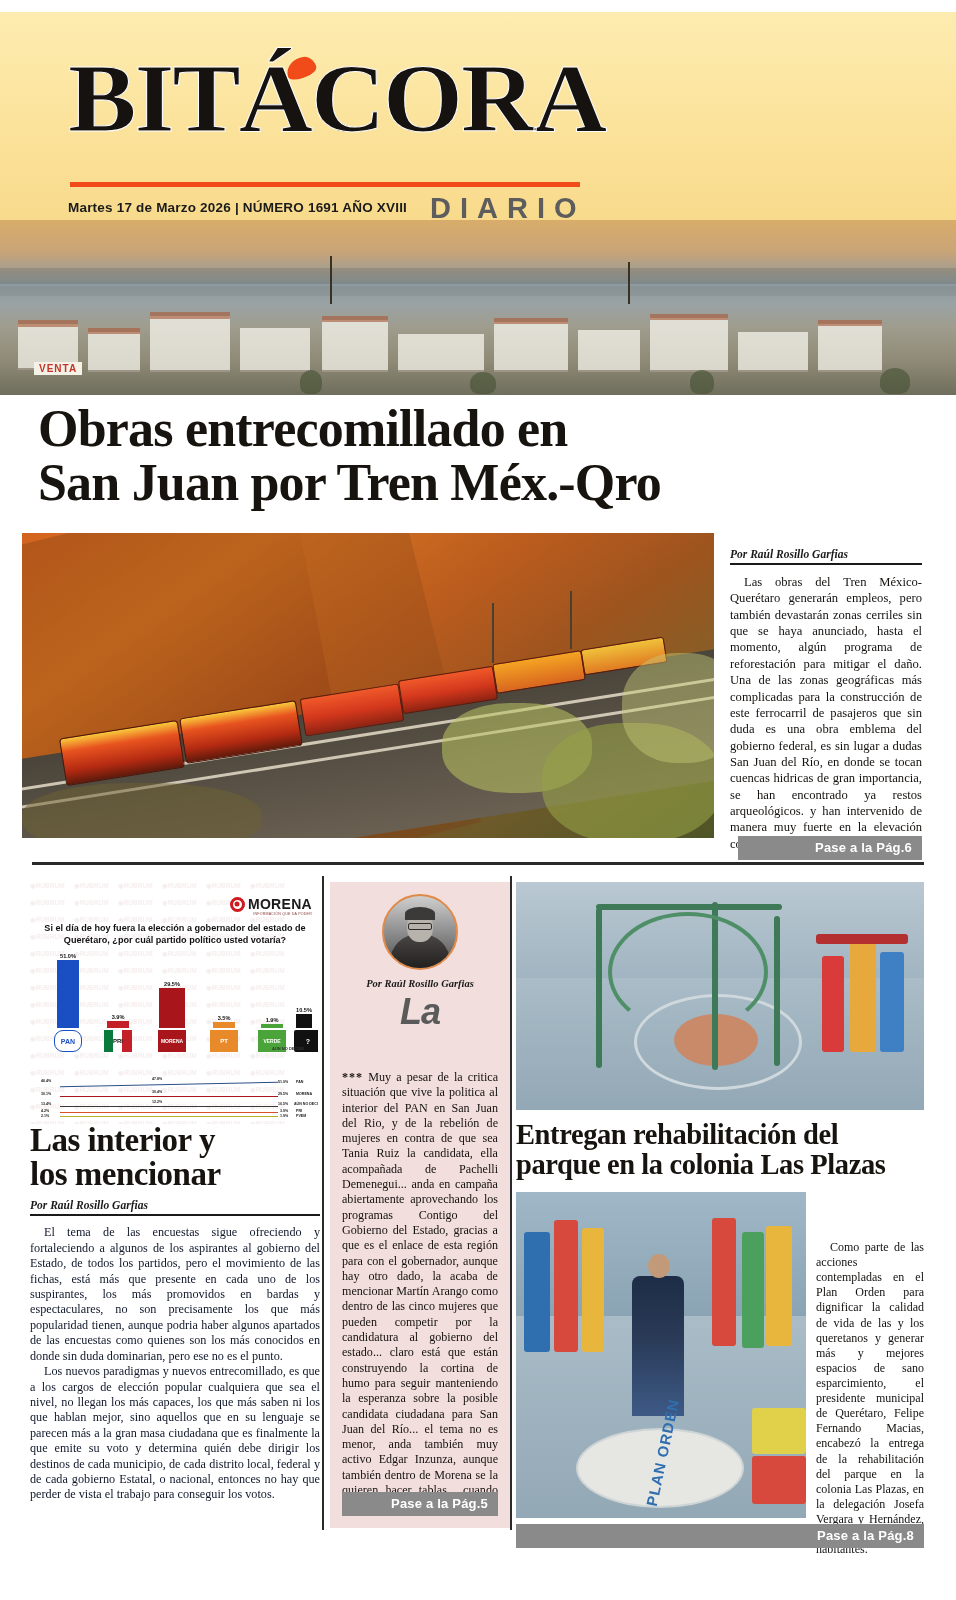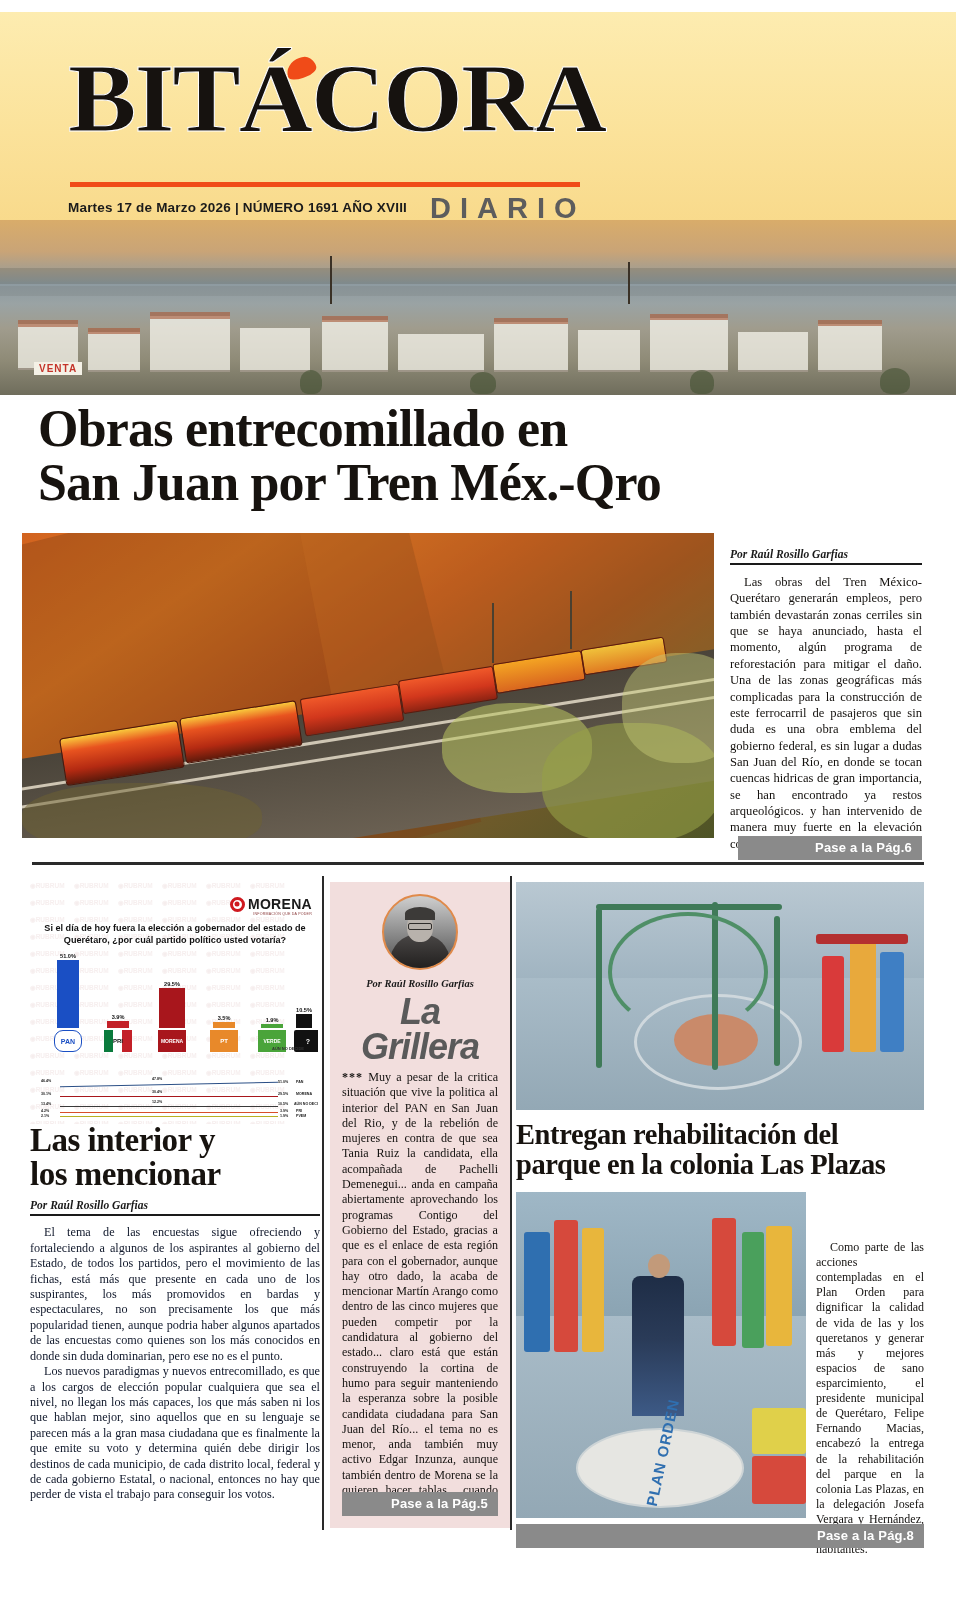--- a/index.html
+++ b/index.html
@@ -581,21 +581,20 @@
   <div class="grillera">
     <div class="gr-portrait">
       <div class="torso"></div>
       <div class="face"></div>
       <div class="hair"></div>
       <div class="glasses"></div>
     </div>
     <div class="gr-byline">Por Raúl Rosillo Garfias</div>
     <div class="gr-title">
       <div>La</div>
-      <div>Grillera</div>
     </div>
     <div class="gr-body">
       <span class="stars">***</span>
       <span>Muy a pesar de la critica situación que vive la politica al interior del PAN en San Juan del Rio, y de la rebelión de mujeres en contra de que sea Tania Ruiz la candidata, ella acompañada de Pachelli Demenegui... anda en campaña abiertamente aprovechando los programas Contigo del Gobierno del Estado, gracias a que es el enlace de esta región para con el gobernador, aunque hay otro dado, la acaba de mencionar Martín Arango como dentro de las cinco mujeres que pueden competir por la candidatura al gobierno del estado... claro está que están construyendo la cortina de humo para seguir manteniendo la esperanza sobre la posible candidata ciudadana para San Juan del Río... el tema no es menor, anda también muy activo Edgar Inzunza, aunque también dentro de Morena se la quieren hacer tablas... cuando menos eso dicen...</span>
     </div>
     <div class="gr-jump">
       <div class="jump">Pase a la Pág.5</div>
     </div>
   </div>
 

